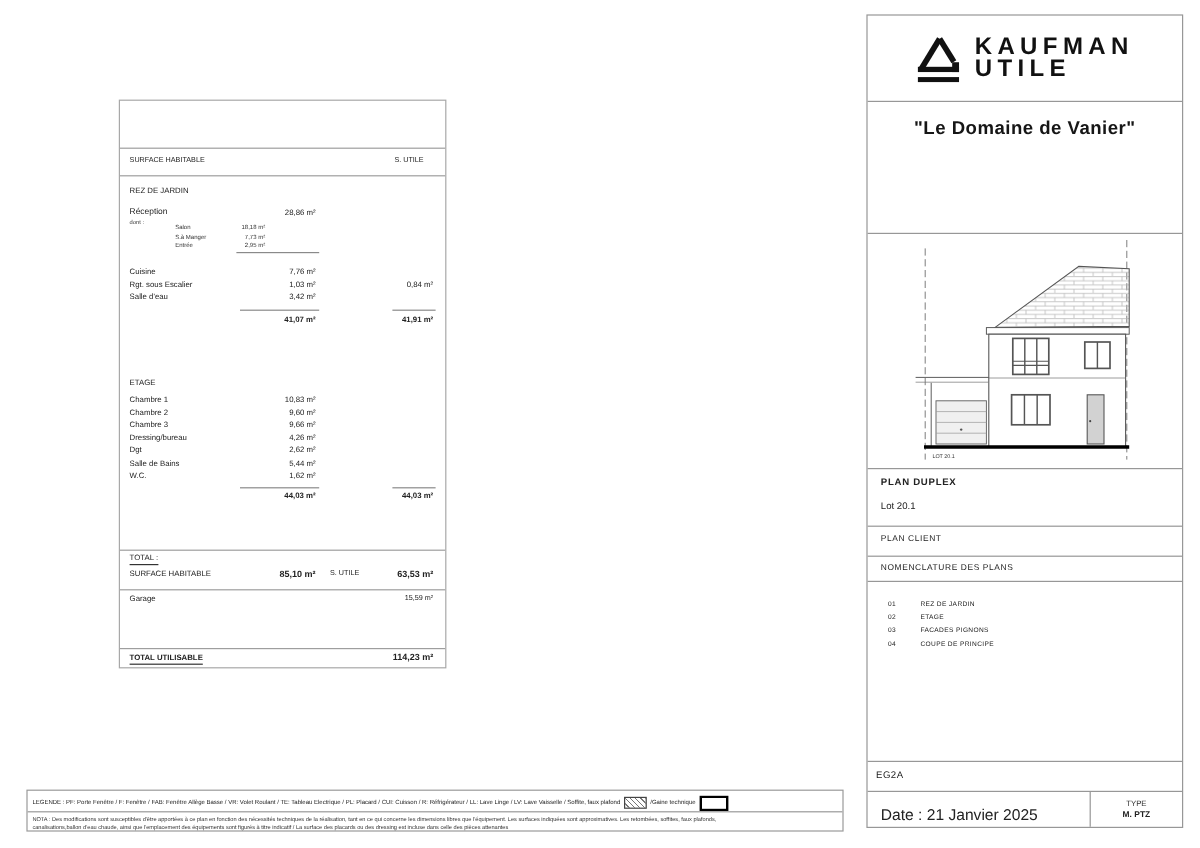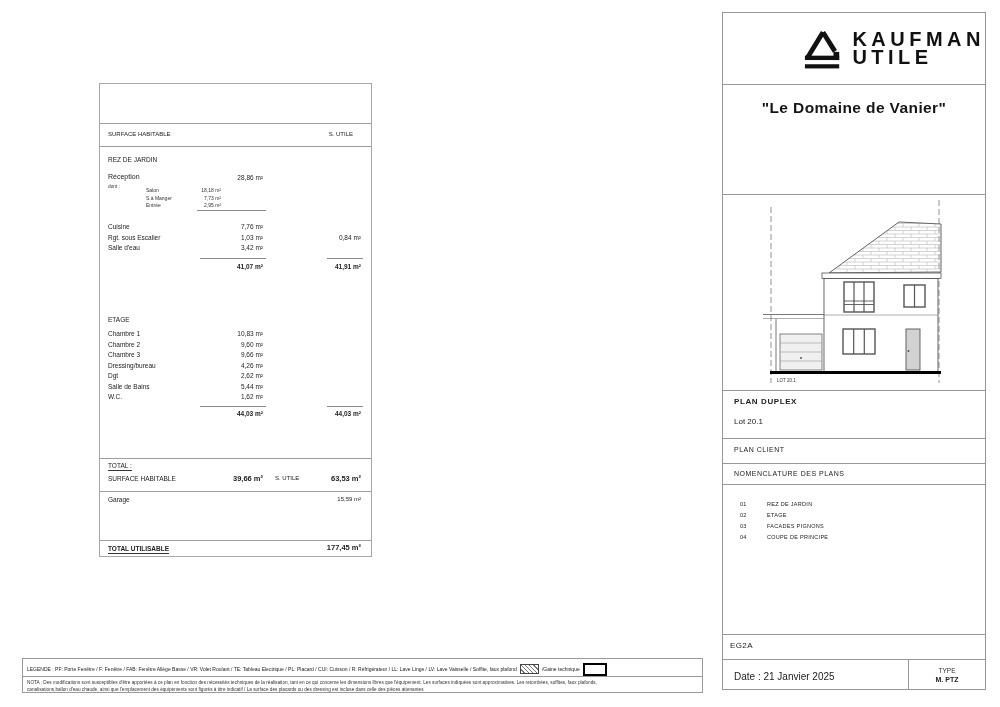--- a/index.html
+++ b/index.html
@@ -19,32 +19,32 @@
   .val{right:108px;text-align:right;font-size:6.5px;}
   .ut{right:10px;text-align:right;font-size:6.5px;}
   .b{font-weight:bold;}
   .undl{border-bottom:.8px solid #333;padding-bottom:1px;}
 
   
   .tblock{position:absolute;left:722px;top:12px;width:264px;height:678px;
           border:1px solid #979797;background:#fff;box-sizing:border-box;}
   .tb-sec{position:absolute;left:0;right:0;box-sizing:border-box;}
   .bt{border-top:1px solid #979797;}
-  .logo-wrap{display:flex;align-items:center;justify-content:flex-end;height:100%;gap:9px;}
+  .logo-wrap{display:flex;align-items:center;justify-content:center;height:100%;gap:9px;}
   .brand-text{font-weight:bold;font-size:20px;line-height:17.5px;letter-spacing:4.5px;color:#111;}
   .proj-title{display:flex;align-items:center;justify-content:center;height:100%;
               font-weight:bold;font-size:15.5px;letter-spacing:.4px;color:#161616;}
   .addr{position:absolute;left:11px;top:21px;font-size:7.5px;line-height:11px;color:#222;}
   .villa{position:absolute;left:11px;top:6px;font-weight:bold;font-size:8px;letter-spacing:.6px;}
   .lotnum{position:absolute;left:11px;top:26px;font-size:8px;}
   .onecell{position:absolute;left:11px;top:7px;font-size:7px;letter-spacing:.5px;}
   .plan-item{position:absolute;left:17px;font-size:5.5px;letter-spacing:.3px;white-space:nowrap;}
   .plan-item .num{display:inline-block;width:27px;}
   .code{position:absolute;left:7px;top:6px;font-size:8px;letter-spacing:.4px;}
-  .date{position:absolute;left:11px;top:11px;font-size:10px;}
+  .date{position:absolute;left:11px;top:11px;font-size:13px;}
   .typecell{position:absolute;right:0;top:0;bottom:0;width:76px;border-left:1px solid #979797;
             display:flex;flex-direction:column;align-items:center;justify-content:center;gap:2px;}
   .type-l{font-size:6.5px;color:#333;}
   .type-v{font-size:7px;font-weight:bold;}
 
   
   .legendbox{position:absolute;left:22px;top:658px;width:681px;height:35px;
              border:1px solid #9a9a9a;background:#fff;box-sizing:border-box;}
   .legend-row{position:absolute;left:4px;top:3.5px;right:2px;font-size:5px;color:#222;
               white-space:nowrap;overflow:hidden;display:flex;align-items:center;gap:3px;}
@@ -112,31 +112,31 @@
     <span class="abs val" style="top:309px">1,62 m²</span>
 
     <div class="srule" style="left:100px;width:66px;top:322px"></div>
     <div class="srule" style="left:227px;width:36px;top:322px"></div>
     <span class="abs val b" style="top:326px">44,03 m²</span>
     <span class="abs ut b" style="top:326px">44,03 m²</span>
 
     <div class="hline" style="top:374px"></div>
     <span class="abs lab undl" style="left:8px;top:378px">TOTAL :</span>
     <span class="abs lab" style="left:8px;top:391px">SURFACE HABITABLE</span>
-    <span class="abs val b" style="top:390px;font-size:7.5px">39,66 m²</span>
+    <span class="abs val b" style="top:390px;font-size:7.5px">85,10 m²</span>
     <span class="abs lab" style="left:175px;top:391px;font-size:6px">S. UTILE</span>
     <span class="abs ut b" style="top:390px;font-size:7.5px">63,53 m²</span>
     <div class="hline" style="top:407px"></div>
 
     <span class="abs lab" style="left:8px;top:412px">Garage</span>
     <span class="abs ut" style="top:412px;font-size:6px">15,59 m²</span>
 
     <div class="hline" style="top:456px"></div>
     <span class="abs lab b undl" style="left:8px;top:461px">TOTAL UTILISABLE</span>
-    <span class="abs ut b" style="top:459px;font-size:7.5px">177,45 m²</span>
+    <span class="abs ut b" style="top:459px;font-size:7.5px">114,23 m²</span>
   </section>
 
   <section class="tblock">
 
     <div class="tb-sec" style="top:0;height:71px">
       <div class="logo-wrap">
         <svg width="40" height="40" viewBox="0 0 42 42">
           <path d="M4.5 30.5 L21 3.5" stroke="#111" stroke-width="5" fill="none"></path>
           <path d="M21 3.5 L33.5 23.5" stroke="#111" stroke-width="5" fill="none"></path>
           <rect x="2" y="28" width="36" height="4.6" fill="#111"></rect>

